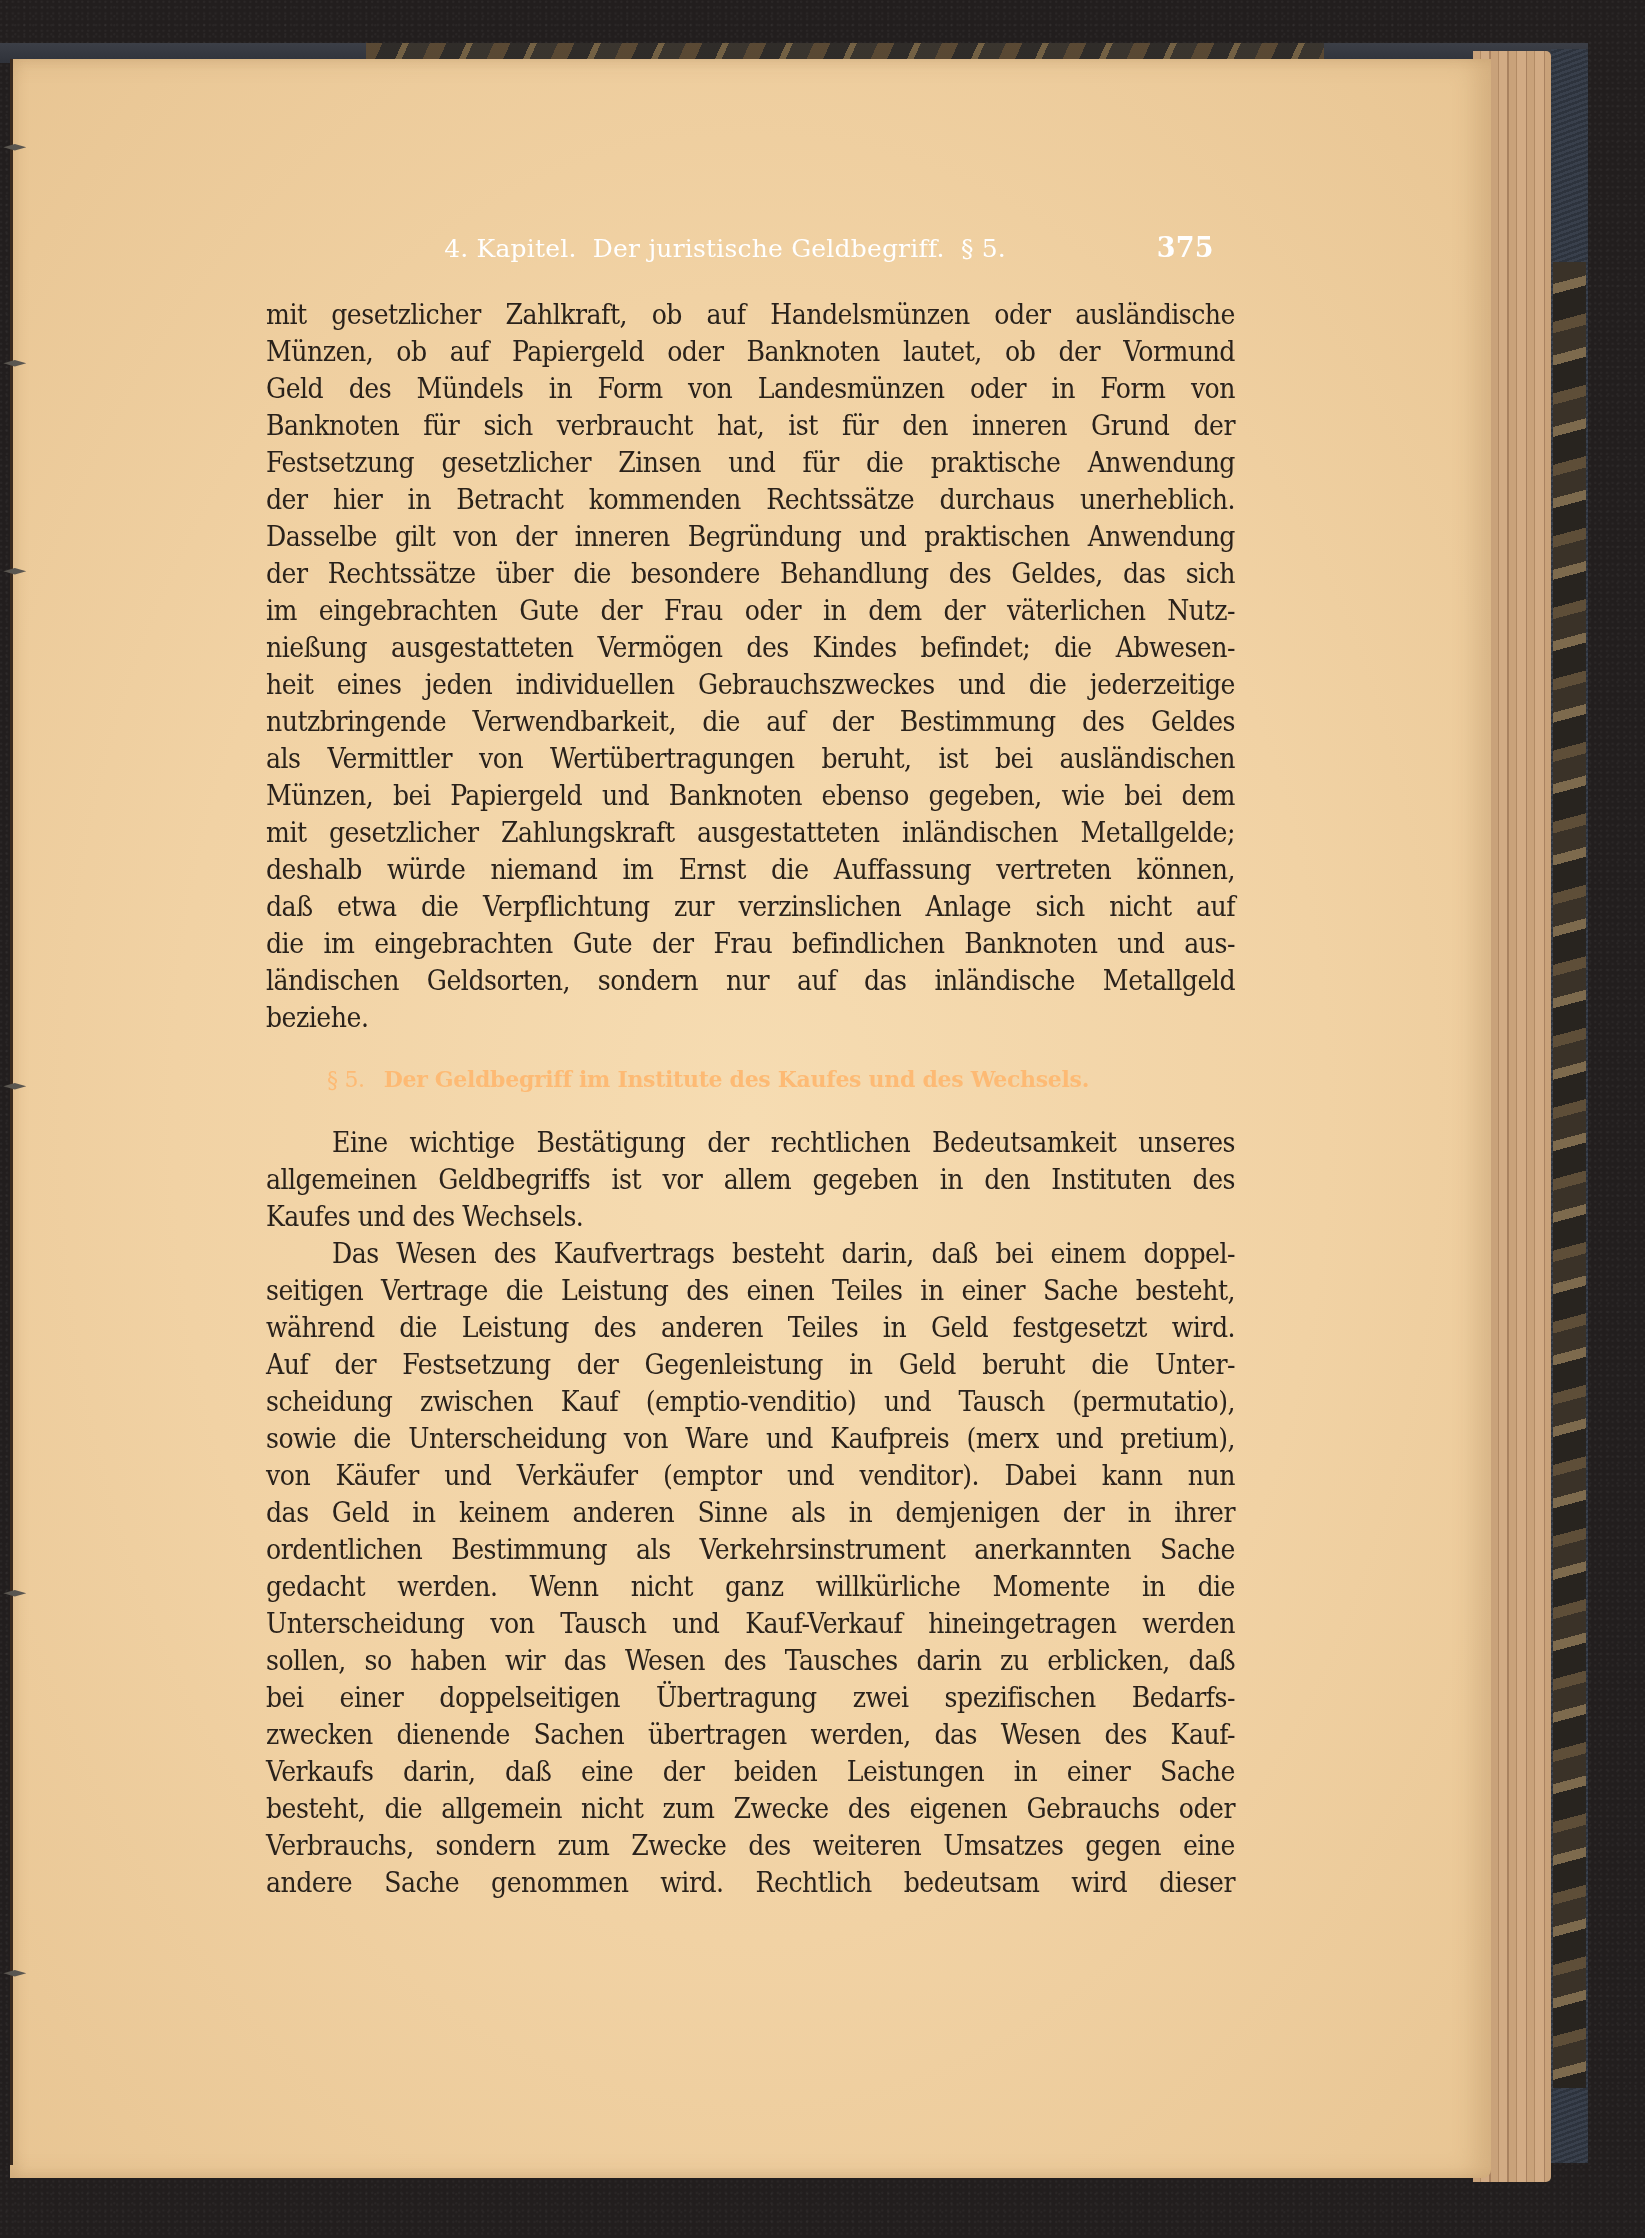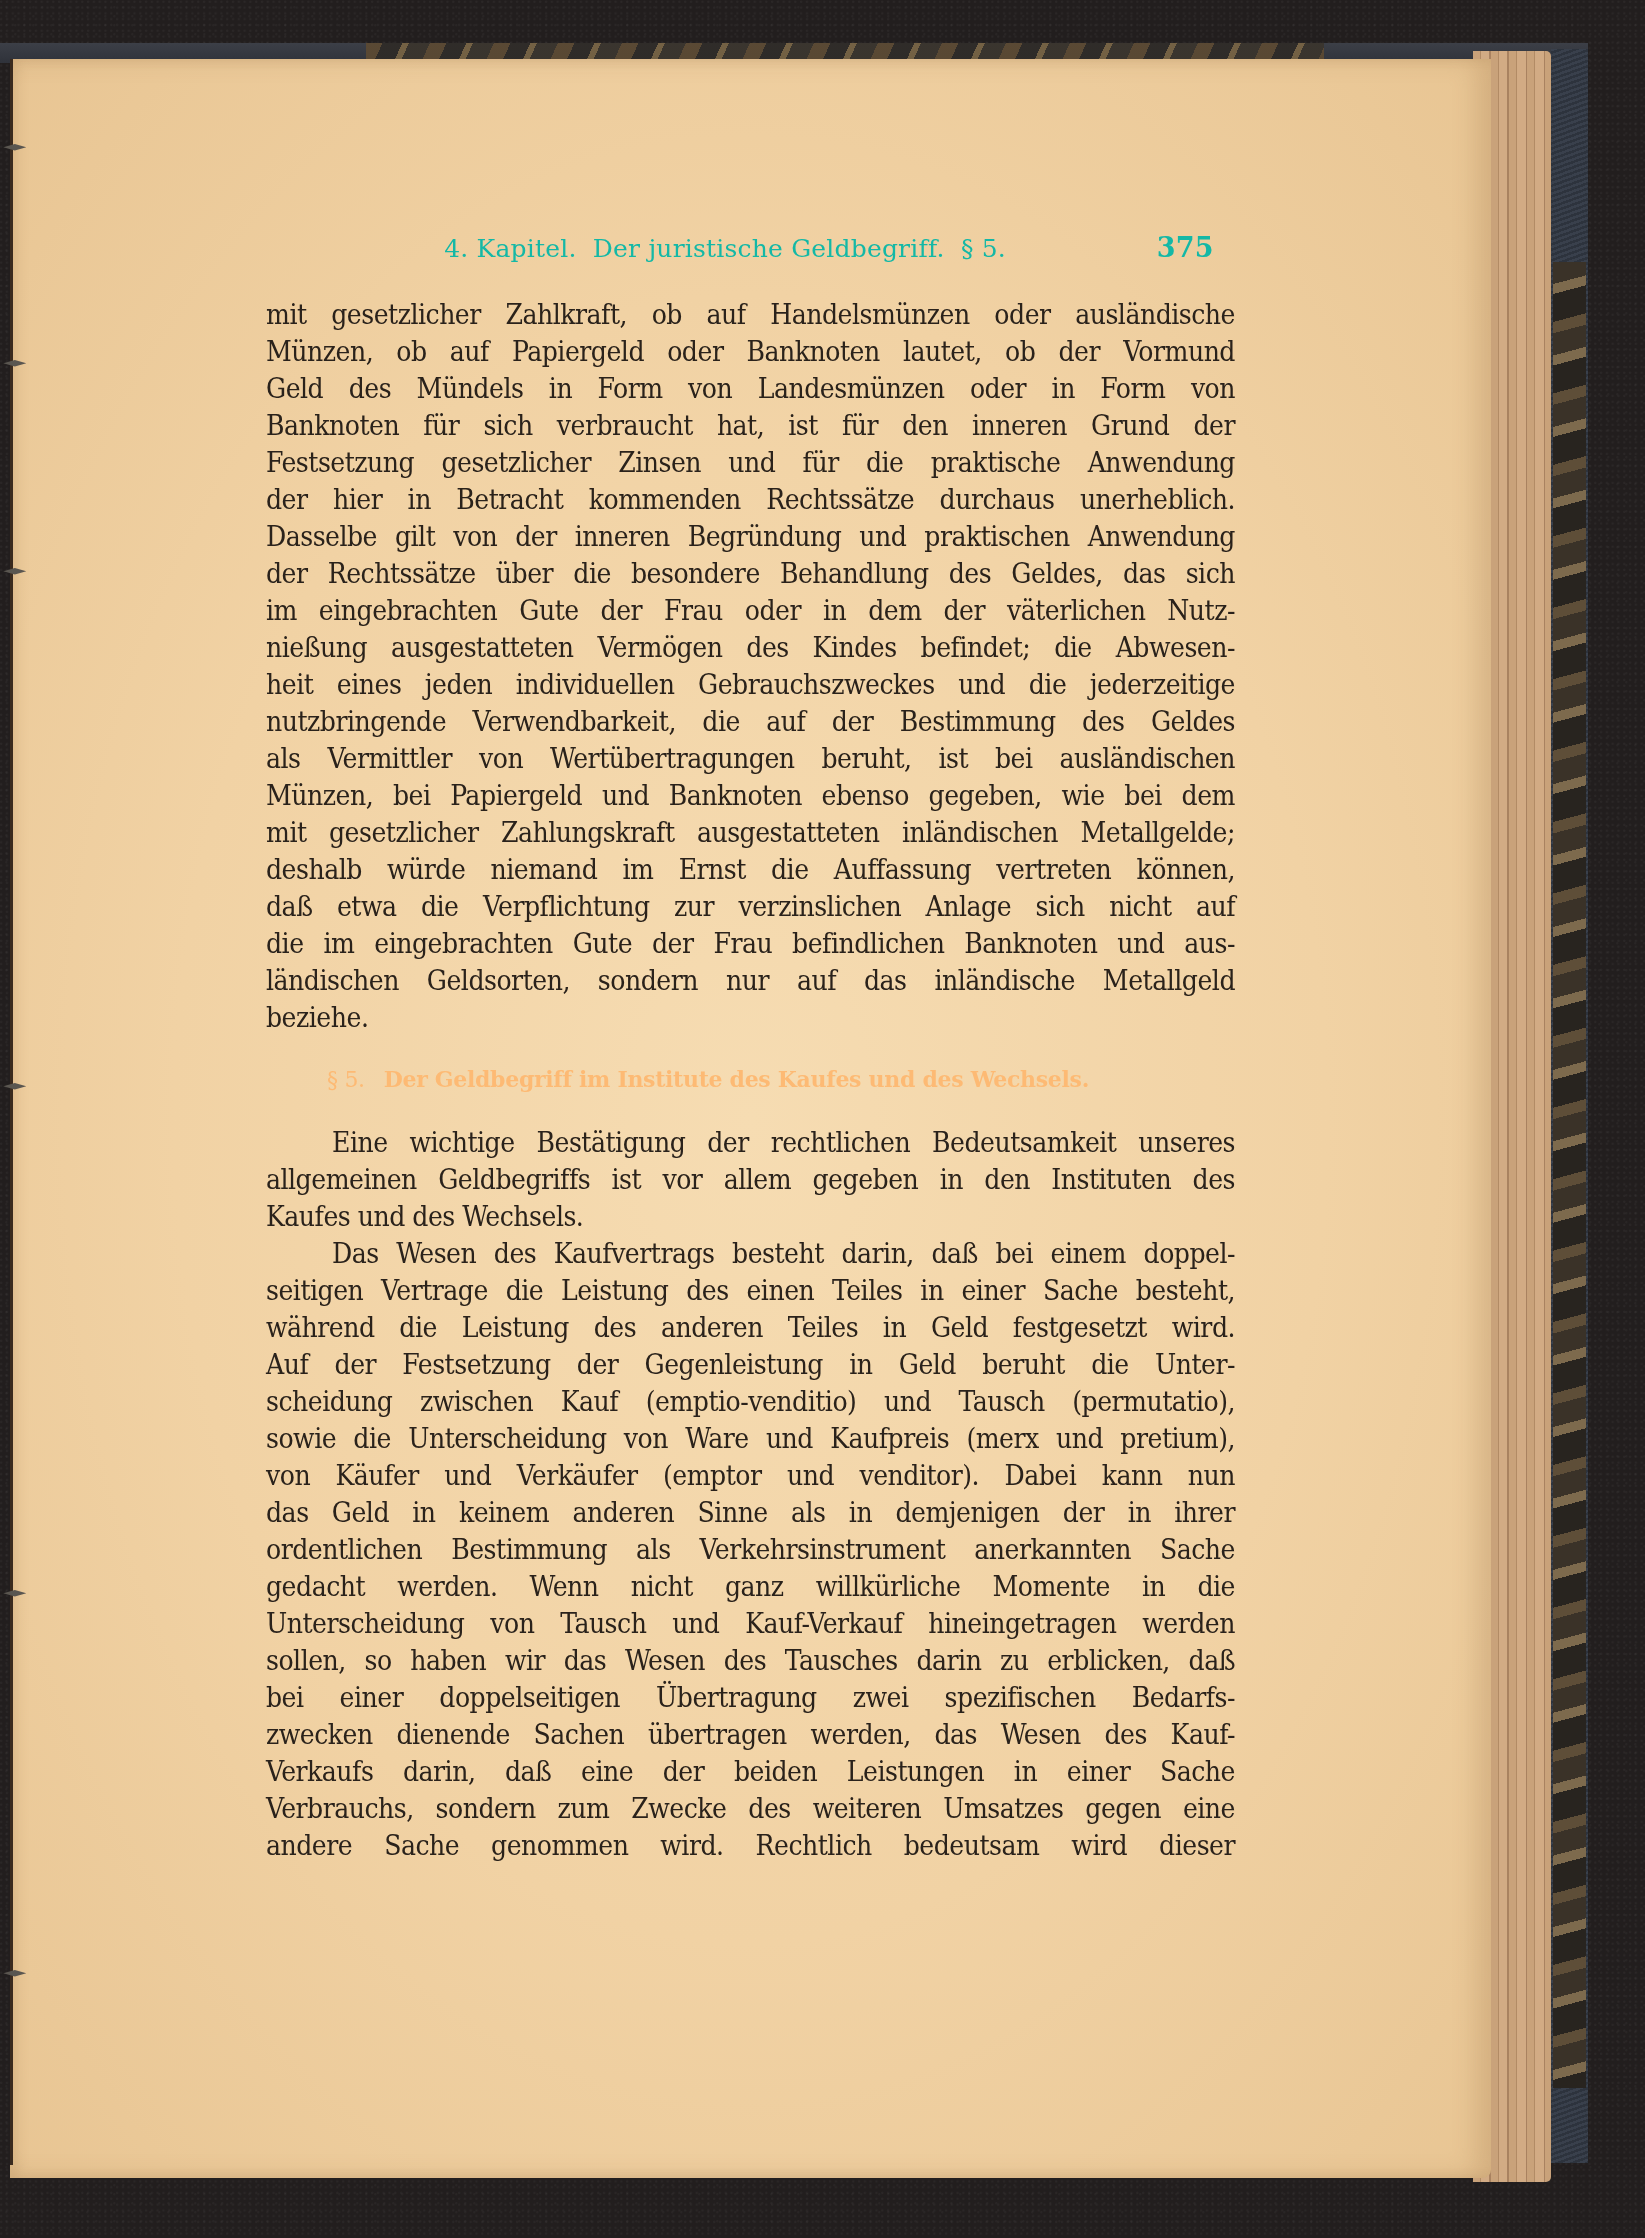--- a/index.html
+++ b/index.html
@@ -92,21 +92,21 @@
       height: 6.6px;
       background: #5a5650;
       clip-path: polygon(0 50%, 50% 0, 100% 50%, 50% 100%);
     }
     .running-head {
       position: absolute;
       left: 436px;
       top: 234px;
       width: 790px;
       height: 33px;
-      color: #14b8a6;
+      color: #ffffff;
       font-size: 25px;
       letter-spacing: 0.2px;
     }
     .running-head .title {
       position: absolute;
       left: 8.2px;
       top: 0;
       white-space: pre;
     }
     .running-head .pageno {
@@ -223,17 +223,18 @@
       <span class="line">sowie die Unterscheidung von Ware und Kaufpreis (merx und pretium),</span>
       <span class="line">von Käufer und Verkäufer (emptor und venditor). Dabei kann nun</span>
       <span class="line">das Geld in keinem anderen Sinne als in demjenigen der in ihrer</span>
       <span class="line">ordentlichen Bestimmung als Verkehrsinstrument anerkannten Sache</span>
       <span class="line">gedacht werden. Wenn nicht ganz willkürliche Momente in die</span>
       <span class="line">Unterscheidung von Tausch und Kauf-Verkauf hineingetragen werden</span>
       <span class="line">sollen, so haben wir das Wesen des Tausches darin zu erblicken, daß</span>
       <span class="line">bei einer doppelseitigen Übertragung zwei spezifischen Bedarfs-</span>
       <span class="line">zwecken dienende Sachen übertragen werden, das Wesen des Kauf-</span>
       <span class="line">Verkaufs darin, daß eine der beiden Leistungen in einer Sache</span>
+      <span class="line">besteht, die allgemein nicht zum Zwecke des eigenen Gebrauchs oder</span>
       <span class="line">Verbrauchs, sondern zum Zwecke des weiteren Umsatzes gegen eine</span>
       <span class="line">andere Sache genommen wird. Rechtlich bedeutsam wird dieser</span>
     </div>
 </div>
 
 
 </body></html>

